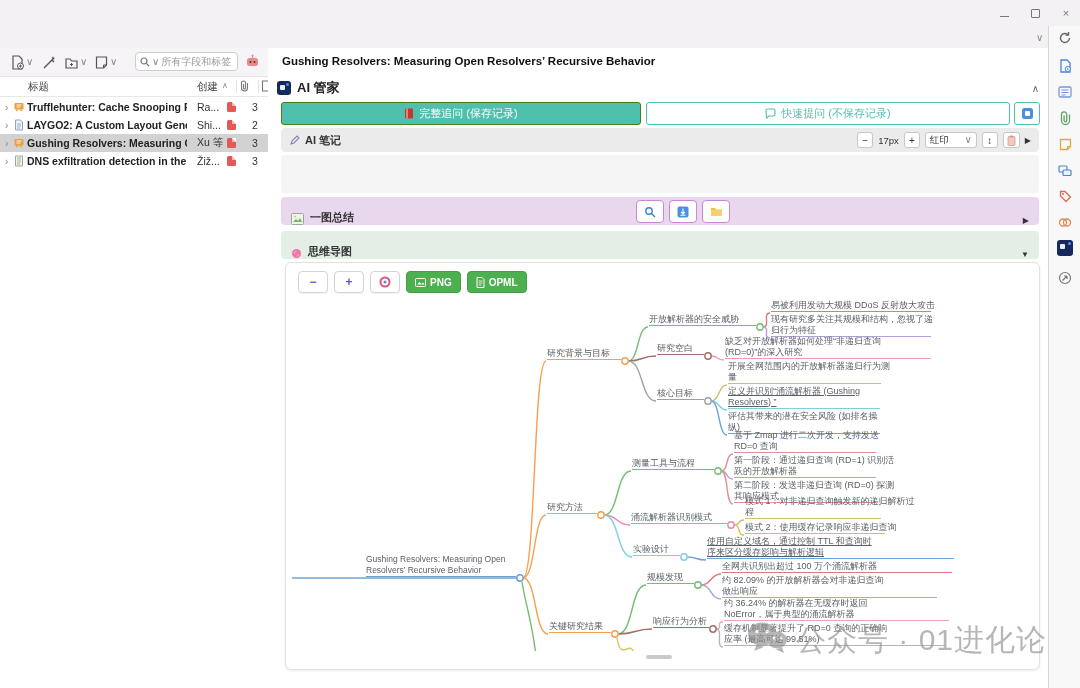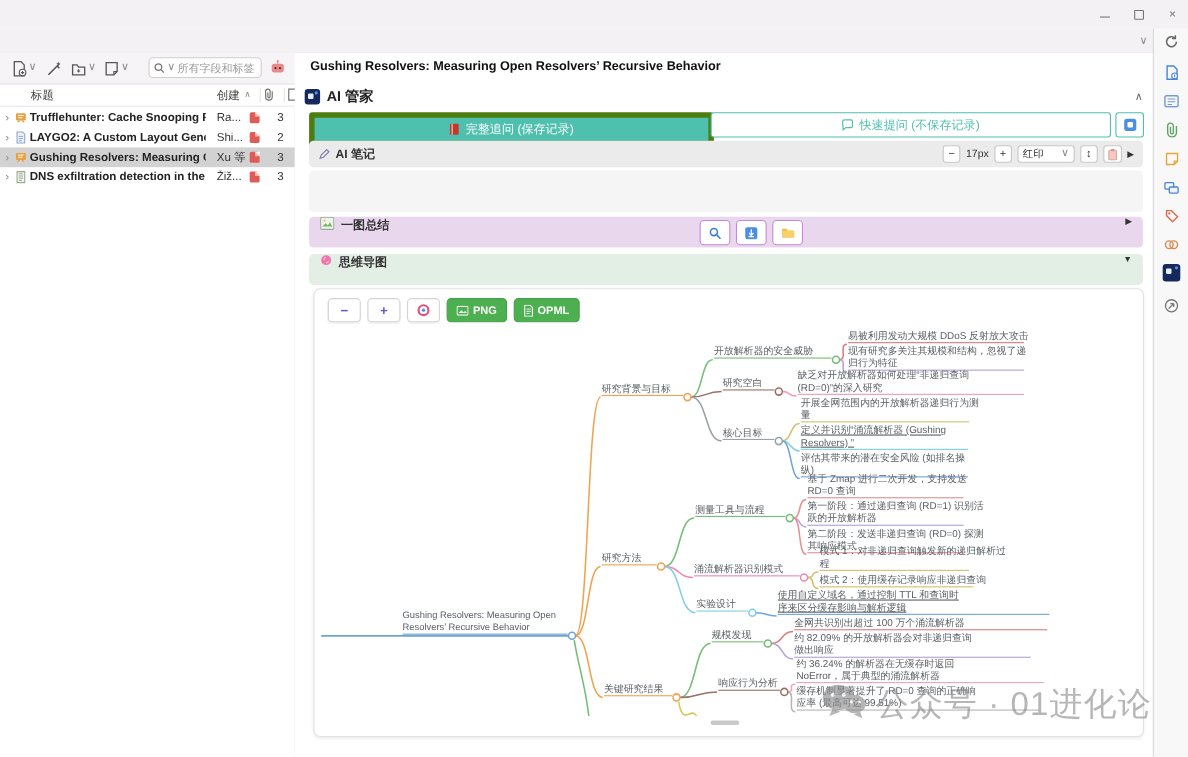--- a/index.html
+++ b/index.html
@@ -32,36 +32,36 @@
   .pdfbadge{position:absolute;left:227px;top:4px;width:9px;height:10px;background:#e15b56;border-radius:1.5px;}
   .pdfbadge:before{content:"";position:absolute;right:0;top:0;border:2px solid #fff;border-left-color:#f5b5b2;border-bottom-color:#f5b5b2;}
   
   .main-pane{left:268px;top:48px;width:780px;height:640px;background:#fff;}
   .doc-title{left:14px;top:7px;font-size:11.5px;font-weight:bold;color:#111;white-space:nowrap;}
   .ai-header{left:9px;top:30px;width:762px;height:20px;display:flex;align-items:center;gap:6px;}
   .ai-header .t{font-size:13px;font-weight:bold;color:#222;}
   .aitile{width:14px;height:14px;border-radius:3px;background:#16295c;position:relative;flex:0 0 auto;}
   .aitile:before{content:"";position:absolute;left:3px;top:4px;width:5px;height:5px;background:#e8eefc;border-radius:1px;}
   .aitile:after{content:"";position:absolute;right:2px;top:2px;width:3px;height:3px;background:#4e8df0;border-radius:50%;}
-  .btn-full{left:13px;top:54px;width:358px;height:21px;background:#4fc0ae;border:5px solid #4d7c0f;border-radius:3px;
+  .btn-full{left:13px;top:54px;width:358px;height:21px;background:#4fc0ae;border:1px solid #4d7c0f;border-radius:3px;
             color:#fff;font-size:11px;display:flex;align-items:center;justify-content:center;gap:5px;cursor:pointer;}
   .btn-quick{left:378px;top:54px;width:362px;height:21px;background:#fff;border:1px solid #4fc0ae;border-radius:3px;
              color:#4fc0ae;font-size:11px;display:flex;align-items:center;justify-content:center;gap:5px;cursor:pointer;}
   .btn-mini{left:746px;top:54px;width:24px;height:21px;background:#fff;border:1px solid #4fc0ae;border-radius:3px;
             display:flex;align-items:center;justify-content:center;cursor:pointer;}
   .notes-bar{left:13px;top:80px;width:758px;height:24px;background:#ebebeb;border-radius:4px;display:flex;align-items:center;box-sizing:border-box;padding:0 8px;gap:5px;}
   .notes-bar .t{font-size:11px;font-weight:bold;color:#333;}
   .nctl{margin-left:auto;display:flex;align-items:center;gap:5px;}
   .sqbtn{min-width:16px;height:16px;background:#fff;border:1px solid #c7c7c7;border-radius:3px;font-size:10px;color:#333;
          display:flex;align-items:center;justify-content:center;padding:0 3px;box-sizing:border-box;cursor:pointer;}
   .fsize{font-size:9.5px;color:#333;}
   .nsel{width:52px;height:16px;background:#fff;border:1px solid #c7c7c7;border-radius:3px;font-size:9.5px;color:#333;
         display:flex;align-items:center;justify-content:space-between;padding:0 4px;box-sizing:border-box;cursor:pointer;}
   .notes-box{left:13px;top:107px;width:758px;height:38px;background:#f5f5f5;border-radius:4px;}
-  .sec-bar{width:758px;height:28px;border-radius:4px;display:flex;align-items:flex-start;box-sizing:border-box;padding:0 10px;gap:6px;}
+  .sec-bar{width:758px;height:28px;border-radius:4px;display:flex;align-items:flex-end;box-sizing:border-box;padding:0 10px;gap:6px;}
   .sec-bar .t{font-size:11px;font-weight:bold;color:#333;}
   .sum-bar{left:13px;top:149px;background:#e9d7ee;}
   .mm-bar{left:13px;top:183px;background:#e3efe4;}
   .sum-btns{position:absolute;left:355px;top:3px;display:flex;gap:5px;}
   .pbtn{width:26px;height:21px;background:#fff;border:1px solid #c987d9;border-radius:4px;display:flex;align-items:center;justify-content:center;cursor:pointer;}
   .exarrow{margin-left:auto;font-size:8px;color:#333;}
   
   .mm-card{left:17px;top:214px;width:755px;height:408px;background:#fff;border:1px solid #e2e2e2;border-radius:6px;
            box-shadow:0 1px 3px rgba(0,0,0,.07);box-sizing:border-box;}
   .mm-tools{position:absolute;left:12px;top:8px;display:flex;gap:6px;z-index:5;}

